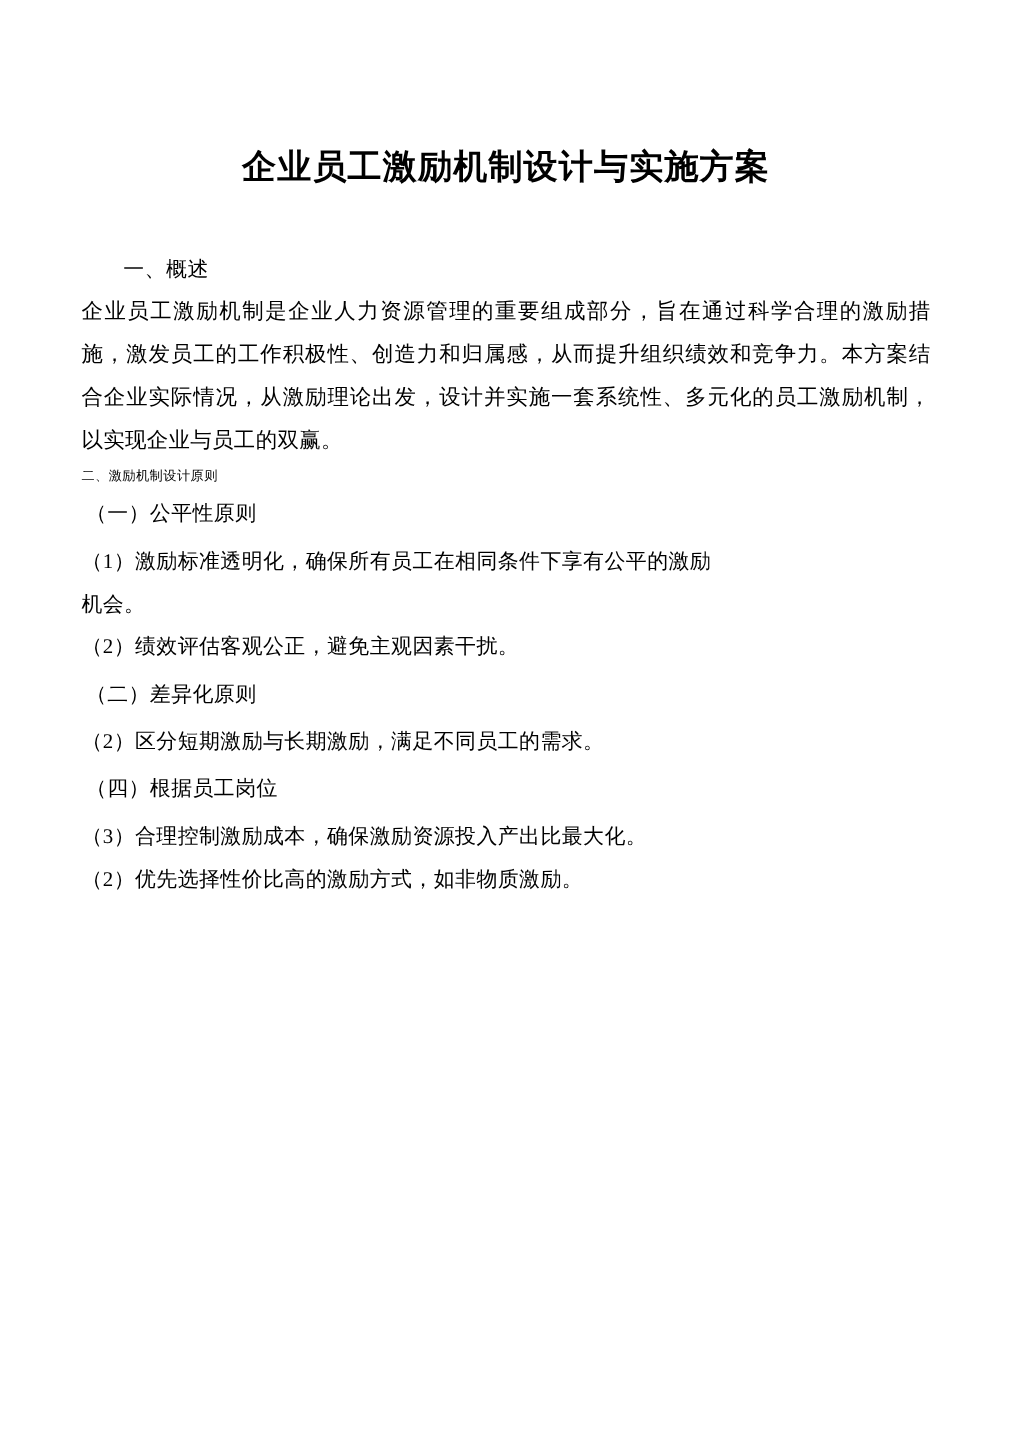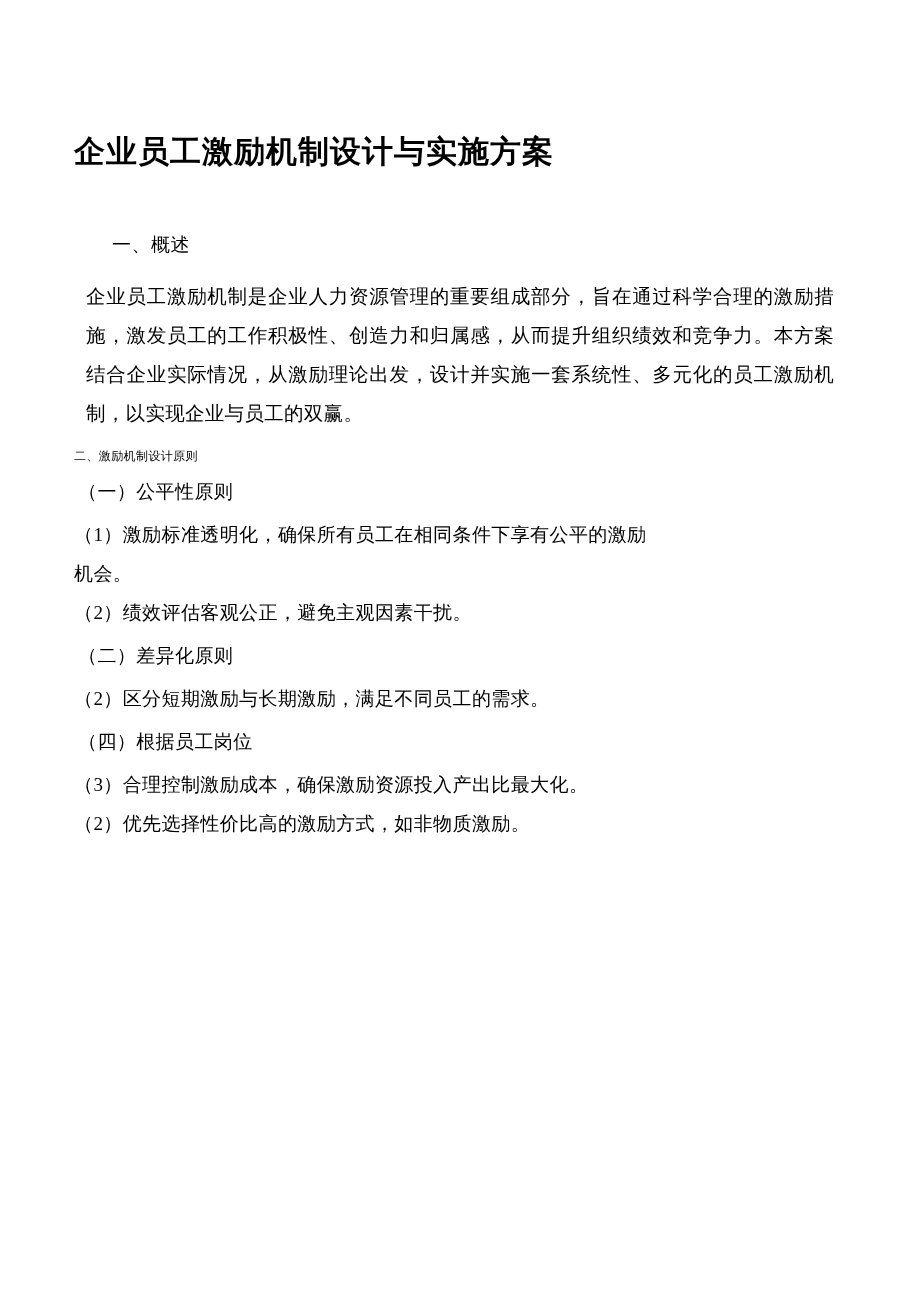--- a/index.html
+++ b/index.html
@@ -19,37 +19,37 @@
     height: 1302px;
     box-sizing: border-box;
     padding: 132px 74px 40px 74px;
     position: relative;
   }
   .doc-title {
     font-family: "Liberation Sans", "DejaVu Sans", sans-serif;
     font-weight: bold;
     font-size: 31px;
     letter-spacing: 1px;
-    text-align: left;
+    text-align: center;
     line-height: 1.3;
     margin: 0 0 56px 0;
   }
   .section-head {
     font-family: Liberation Mono, monospace;
     font-size: 19px;
     line-height: 1.95;
     margin: 0;
     text-indent: 2em;
     letter-spacing: 0.5px;
   }
   .body-para {
-    font-family: Liberation Serif, serif;
+    font-family: Liberation Mono, monospace;
     font-size: 19.5px;
     line-height: 2.0;
-    margin: 12px;
+    margin: 0;
     text-align: justify;
     letter-spacing: 0.3px;
   }
   .head-l1 {
     font-family: Liberation Mono, monospace;
     font-size: 12px;
     line-height: 2.0;
     margin: 0;
     letter-spacing: 0.4px;
   }

